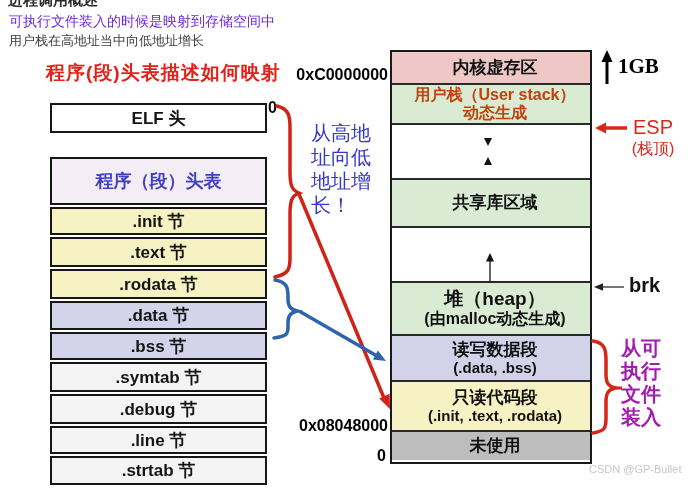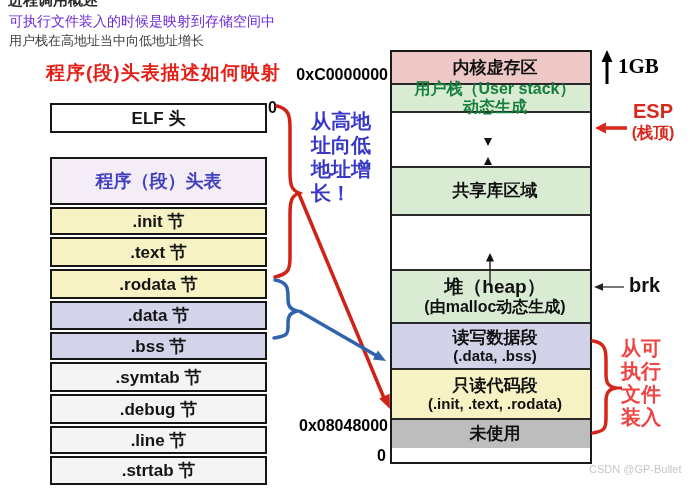--- a/index.html
+++ b/index.html
@@ -29,42 +29,42 @@
   .row-gray{background:#f4f4f4;}
   
   .mem-col{left:390px;top:50px;width:202px;height:414px;box-sizing:border-box;
            border:2px solid #1a1a1a;background:#fff;}
   .seg{box-sizing:border-box;border-bottom:2px solid #2a2a2a;display:flex;flex-direction:column;
        align-items:center;justify-content:center;text-align:center;font-weight:bold;color:#111;line-height:1.15;padding-left:8px;}
   .seg:last-child{border-bottom:none;}
   .seg .l1{font-size:17px;}
   .seg .l2{font-size:15px;}
   .seg-kernel{height:33px;background:#eec7c7;}
-  .seg-stack{height:28px;background:#d9ecd3;color:#15803d;}
+  .seg-stack{height:40px;background:#d9ecd3;color:#c2410c;}
   .seg-stack .l1{font-size:16px;}
   .seg-stack .l2{font-size:16px;}
   .seg-gap1{height:55px;background:#ffffff;}
   .seg-shared{height:48px;background:#d9ecd3;}
   .seg-gap2{height:55px;background:#ffffff;}
   .seg-heap{height:53px;background:#d9ecd3;}
   .seg-heap .l1{font-size:19px;}
   .seg-heap .l2{font-size:16px;}
   .seg-rw{height:46px;background:#d2d2e9;}
   .seg-ro{height:50px;background:#f6f2c3;}
   .seg-unused{height:28px;background:#bdbdbd;}
   
-  .blue-note{left:311px;top:109px;width:64px;font-size:20px;font-weight:bold;
+  .blue-note{left:311px;top:121px;width:64px;font-size:20px;font-weight:normal;
              color:#3838c6;line-height:24px;}
   .gb-label{left:618px;top:54px;font-size:21px;font-weight:bold;color:#000;font-family:Liberation Serif, serif;}
-  .esp-block{left:620px;top:100px;width:66px;text-align:center;color:#d8281c;font-weight:bold;}
+  .esp-block{left:620px;top:116px;width:66px;text-align:center;color:#d8281c;font-weight:normal;}
   .esp-block .e1{font-size:20px;}
   .esp-block .e2{font-size:16px;}
   .brk-label{left:629px;top:274px;font-size:20px;font-weight:bold;color:#111;}
   .load-note{left:621px;top:337px;width:46px;font-size:20px;font-weight:bold;
-             color:#ef4444;line-height:23px;}
+             color:#a21caf;line-height:23px;}
   .watermark{left:589px;top:463px;font-size:11px;color:#c7c7c7;}
   svg.overlay{position:absolute;left:0;top:0;pointer-events:none;}
 </style>
 </head>
 <body>
 
 <div class="abs title-cut">进程调用概述</div>
 <div class="abs intro1">可执行文件装入的时候是映射到存储空间中</div>
 <div class="abs intro2">用户栈在高地址当中向低地址增长</div>
 <div class="abs red-heading">程序(段)头表描述如何映射</div>

